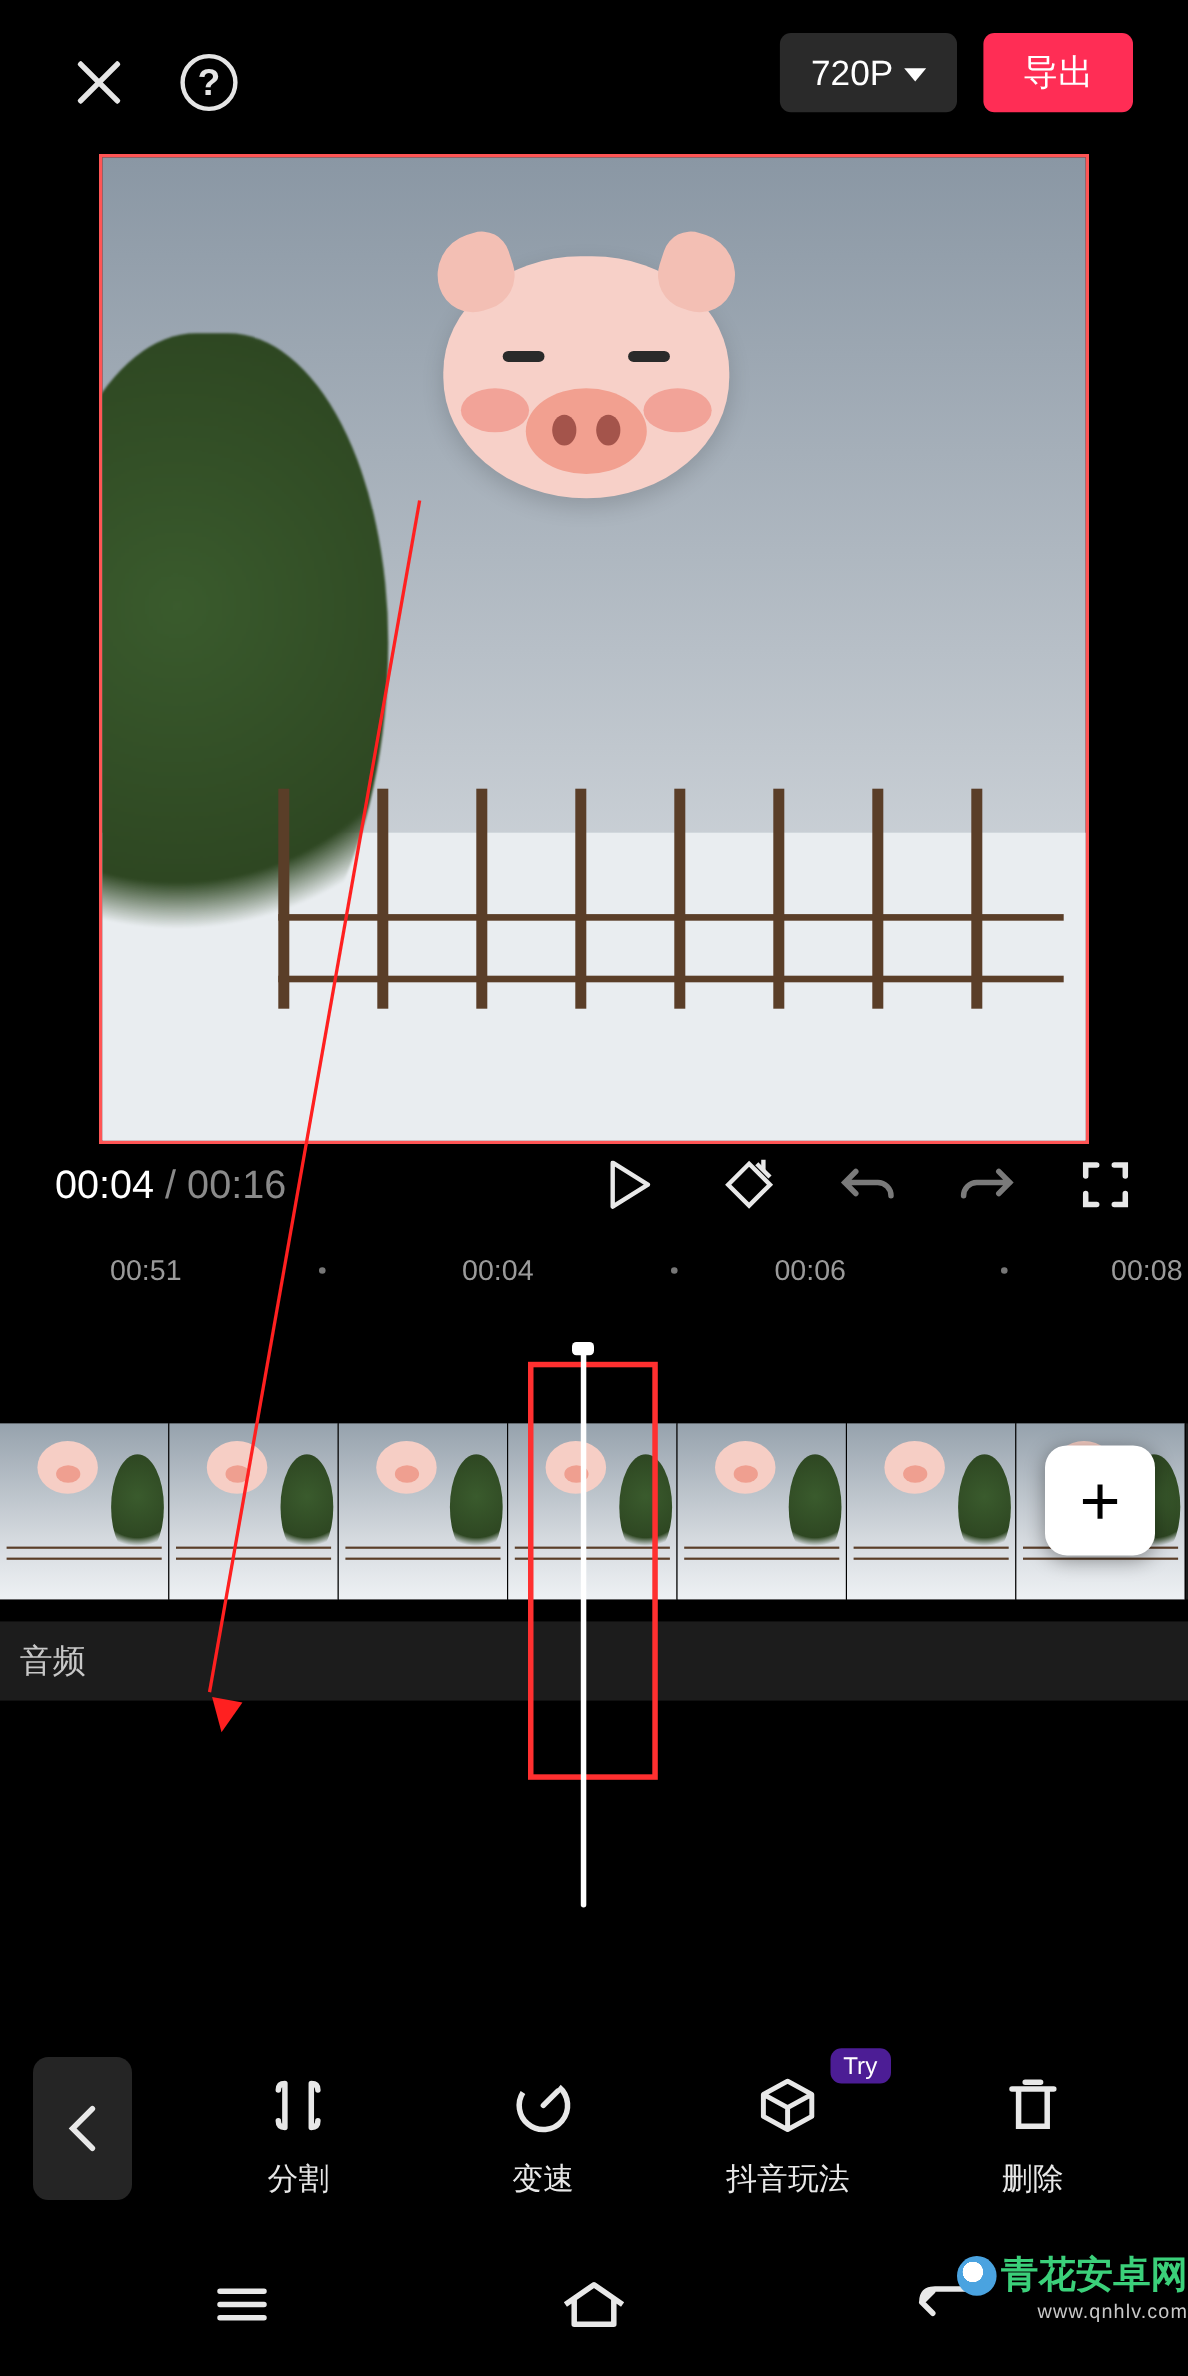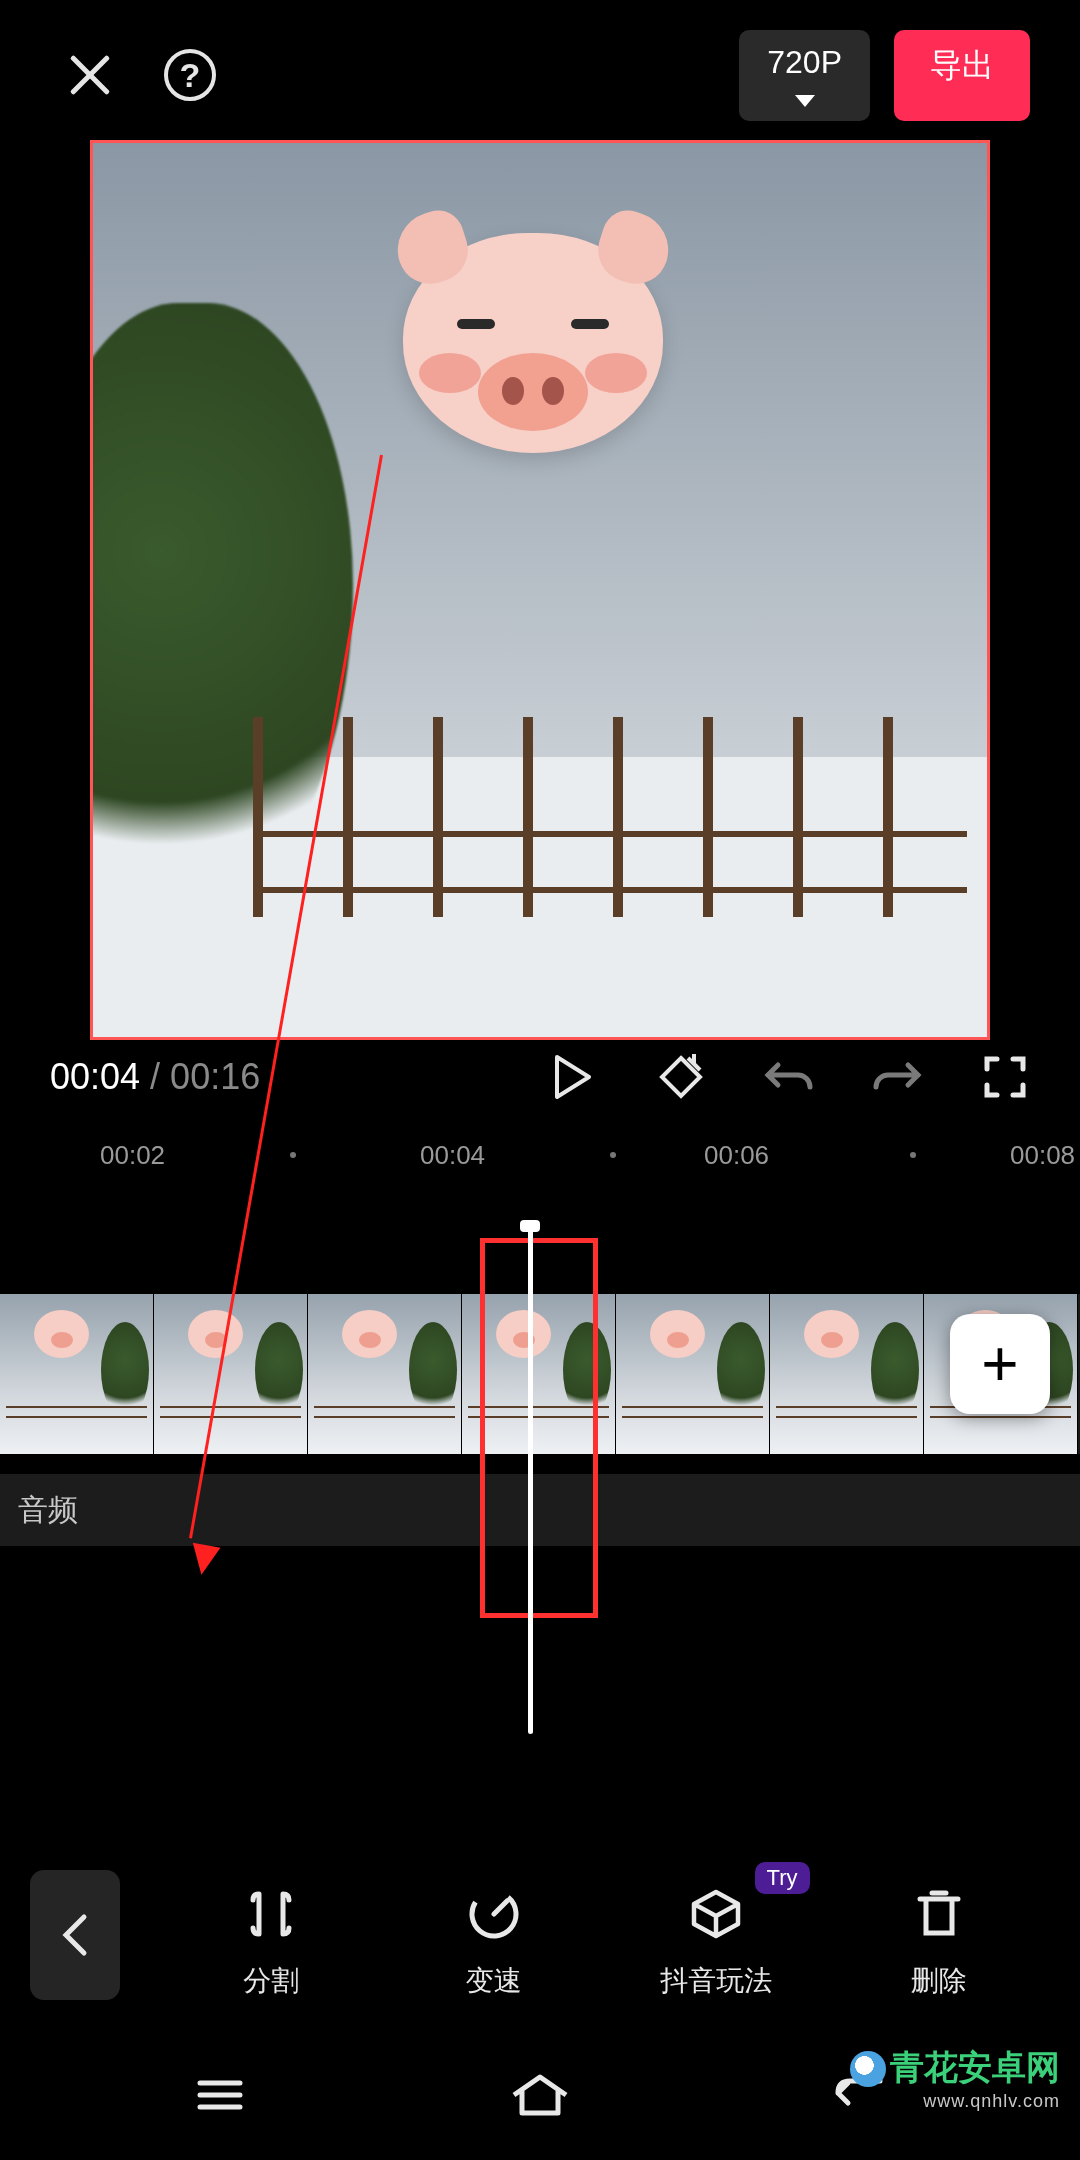--- a/index.html
+++ b/index.html
@@ -34,21 +34,21 @@
   .close-x::before { transform: translate(-50%,-50%) rotate(45deg); }
   .close-x::after  { transform: translate(-50%,-50%) rotate(-45deg); }
   .help-circle {
     width: 52px; height: 52px; border: 4px solid #e5e5e5; border-radius: 50%;
     display:flex;align-items:center;justify-content:center;
     font-size: 34px; color:#e5e5e5; font-weight: 600;
   }
   .top-right { position:absolute; right: 50px; top: 30px; display:flex; gap: 24px; }
   .res-pill {
     background:#2a2a2a; border-radius: 10px; padding: 14px 28px;
-    display:flex; align-items:center; gap:10px; font-size: 32px; flex-direction: column;
+    display:flex; align-items:center; gap:10px; font-size: 32px;
   }
   .caret-down {
     width:0;height:0;border-left:10px solid transparent;border-right:10px solid transparent;
     border-top:12px solid #fff; margin-top:4px;
   }
   .export-btn {
     background:#ff2d55; border-radius:10px; padding: 14px 36px;
     font-size: 32px; color:#ffffff; font-weight:500;
   }
 
@@ -201,21 +201,21 @@
   }
 
   .navbar {
     position:absolute; bottom: 0; left:0; right:0; height: 130px;
     display:flex; align-items:center; justify-content:space-around;
     padding: 0 60px;
   }
   .nav-ic { width:70px; height:70px; display:flex;align-items:center;justify-content:center; }
 
   .watermark {
-    position:absolute; right: 20px; bottom: 48px;
+    position:absolute; right: 0; bottom: 48px;
     text-align:right; z-index:80;
     pointer-events: none;
   }
   .watermark .wm1 { color:#3bd07a; font-weight:700; font-size:34px; text-shadow:0 0 3px #000;}
   .watermark .wm2 { color:#c8c8c8; font-size:18px; letter-spacing:1px;}
   .wm-logo {
     display:inline-block; width:36px;height:36px; border-radius:50%;
     background: radial-gradient(circle at 40% 40%, #fff 0 30%, #4aa3e0 31% 100%);
     vertical-align:-8px; margin-right:4px;
   }
@@ -306,21 +306,21 @@
     </div>
     <div class="tool">
       <svg width="44" height="44" viewBox="0 0 44 44">
         <path d="M4 14 V4 H14 M30 4 H40 V14 M40 30 V40 H30 M14 40 H4 V30" fill="none" stroke="#e8e8e8" stroke-width="5" stroke-linecap="round"></path>
       </svg>
     </div>
   </div>
 </div>
 
 <div class="ruler">
-  <span style="left:100px">00:02</span>
+  <span style="left:100px">00:51</span>
   <span class="dot" style="left:290px"></span>
   <span style="left:420px">00:04</span>
   <span class="dot" style="left:610px"></span>
   <span style="left:704px">00:06</span>
   <span class="dot" style="left:910px"></span>
   <span style="left:1010px">00:08</span>
 </div>
 
 <div class="timeline-zone">
   <div class="track">

